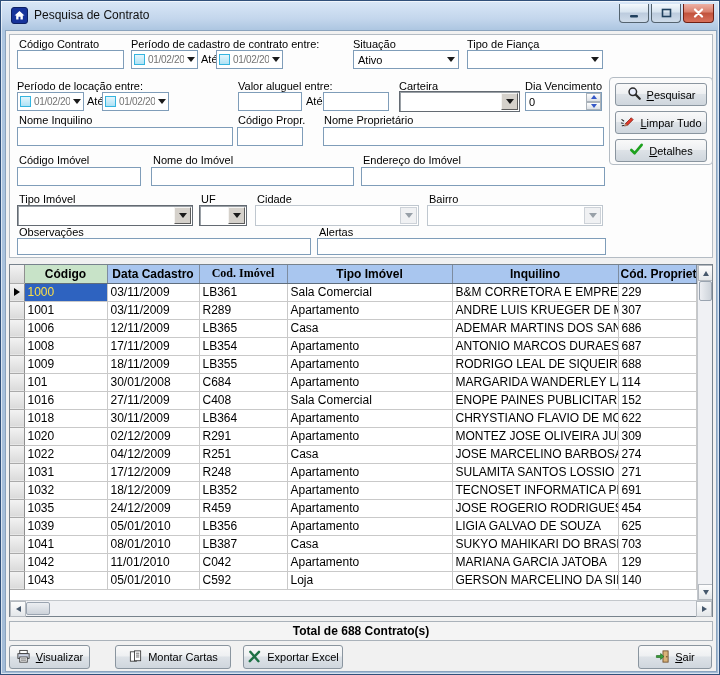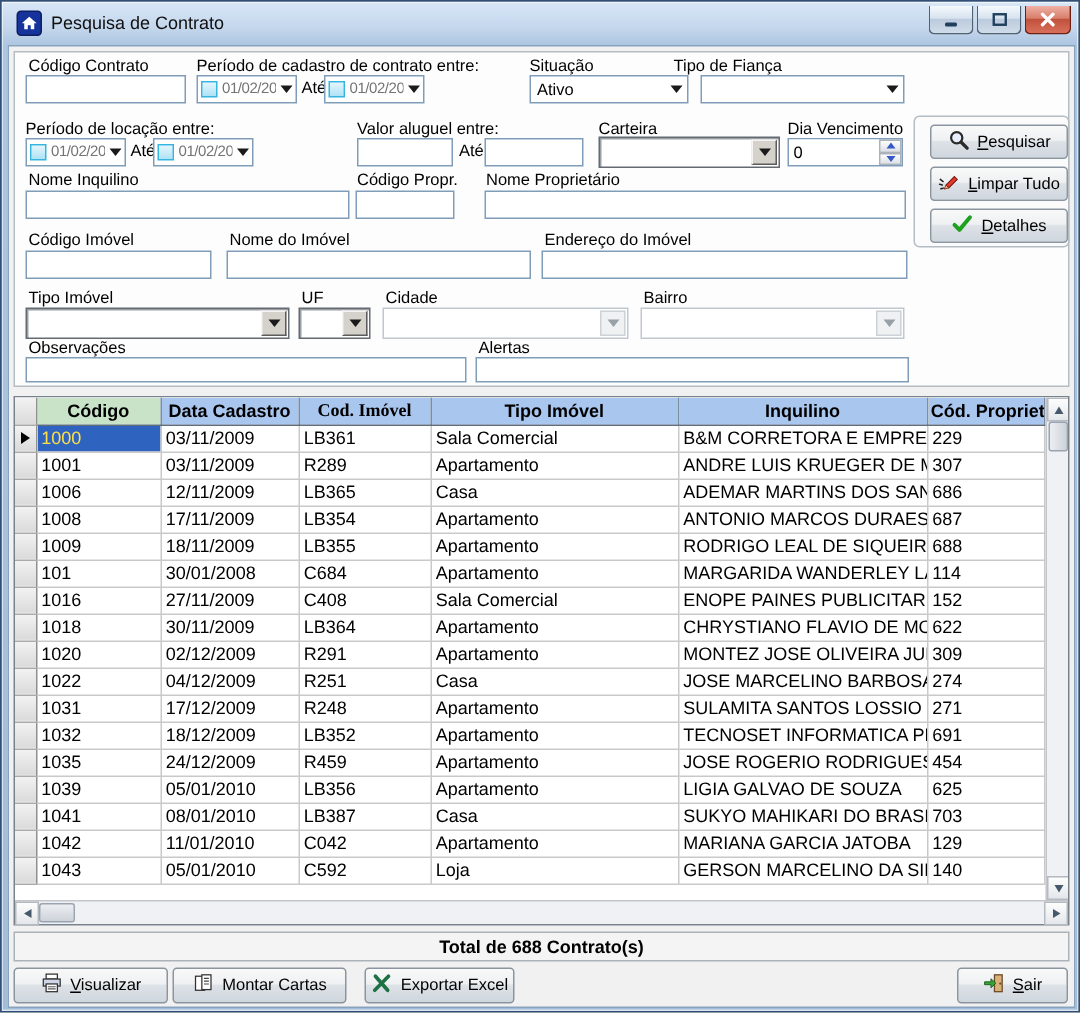--- a/index.html
+++ b/index.html
@@ -65,21 +65,21 @@
   .spin-box { position:absolute; height:19px; border:1px solid #7f9db9; background:#fff; display:flex; }
   .spin-box input { flex:1; min-width:0; border:none; font-size:11px; padding:0 3px; font-family:inherit; outline:none; }
   .spin { width:15px; display:flex; flex-direction:column; }
   .spin > div { flex:1; display:flex; align-items:center; justify-content:center;
     background:linear-gradient(180deg,#fdfdfd,#dde1e6); border:1px solid #aab2ba; }
   
   .win-btn { border:1px solid #8a959f; border-radius:3px; font-family:inherit; font-size:11px; color:#000;
     background:linear-gradient(180deg,#f9f9f9 0,#eef0f2 45%,#dde2e7 50%,#cfd6dd 100%);
     display:flex; align-items:center; justify-content:center; gap:5px; cursor:default; }
   .btn-group { position:absolute; left:608px; top:76px; width:104px; height:88px; background:#fbfbfb;
-    border:1px solid #b4bcc4; border-radius:4px; display:flex; flex-direction:column; align-items:flex-end;
+    border:1px solid #b4bcc4; border-radius:4px; display:flex; flex-direction:column; align-items:center;
     padding-top:5px; gap:5px; }
   .btn-group .win-btn { width:92px; height:23px; }
   .footer-btn { position:absolute; height:24px; }
   
   .grid-main { flex:1; display:flex; overflow:hidden; background:#fff; }
   table.grid { border-collapse:collapse; table-layout:fixed; width:686px; align-self:flex-start; }
   table.grid th { height:18px; font-size:12px; font-weight:bold; text-align:center; white-space:nowrap;
     overflow:hidden; border-right:1px solid #7d8causes; border-right:1px solid #7d8ca0; border-bottom:1px solid #5f6d7c; padding:0 2px; }
   table.grid td { height:18px; font-size:12px; white-space:nowrap; overflow:hidden; padding:0 3px;
     border-right:1px solid #c9c9c9; border-bottom:1px solid #c9c9c9; background:#fff; }
@@ -147,21 +147,21 @@
     <span class="dtp-text">01/02/2013</span>
     <i class="t-down"></i>
   </div>
   <span class="lbl" style="left:352px;top:37px">Situação</span>
   <div class="combo" style="left:352px;top:49px;width:106px">
     <span class="combo-text">Ativo</span>
     <span class="combo-arrow">
         <i class="t-down"></i>
       </span>
   </div>
-  <span class="lbl" style="left:448px;top:37px">Tipo de Fiança</span>
+  <span class="lbl" style="left:466px;top:37px">Tipo de Fiança</span>
   <div class="combo" style="left:466px;top:49px;width:136px">
     <span class="combo-text"></span>
     <span class="combo-arrow">
         <i class="t-down"></i>
       </span>
   </div>
 
   <span class="lbl" style="left:16px;top:79px">Período de locação entre:</span>
   <div class="dtp" style="left:16px;top:91px;width:67px">
     <span class="cb"></span>
@@ -473,21 +473,21 @@
       <div class="sbtn">
           <i class="t-right-s"></i>
         </div>
     </div>
   </div>
 
   <div class="statusbar">
     <span>Total de 688 Contrato(s)</span>
   </div>
 
-  <button class="win-btn footer-btn" style="left:8px;top:644px;width:103px">
+  <button class="win-btn footer-btn" style="left:8px;top:644px;width:81px">
     <span><svg width="15" height="15" viewBox="0 0 16 16">
           <rect x="4" y="1.5" width="8" height="3.5" fill="#fff" stroke="#333" stroke-width="0.9"></rect>
           <rect x="2" y="5" width="12" height="5" fill="#cfd6e6" stroke="#333" stroke-width="0.9"></rect>
           <rect x="4" y="8.5" width="8" height="5.5" fill="#fff" stroke="#333" stroke-width="0.9"></rect>
           <line x1="5.2" y1="10.5" x2="10.8" y2="10.5" stroke="#555" stroke-width="0.8"></line>
           <line x1="5.2" y1="12" x2="10.8" y2="12" stroke="#555" stroke-width="0.8"></line>
         </svg></span>
     <span><u>V</u>isualizar</span>
   </button>
   <button class="win-btn footer-btn" style="left:114px;top:644px;width:116px">

